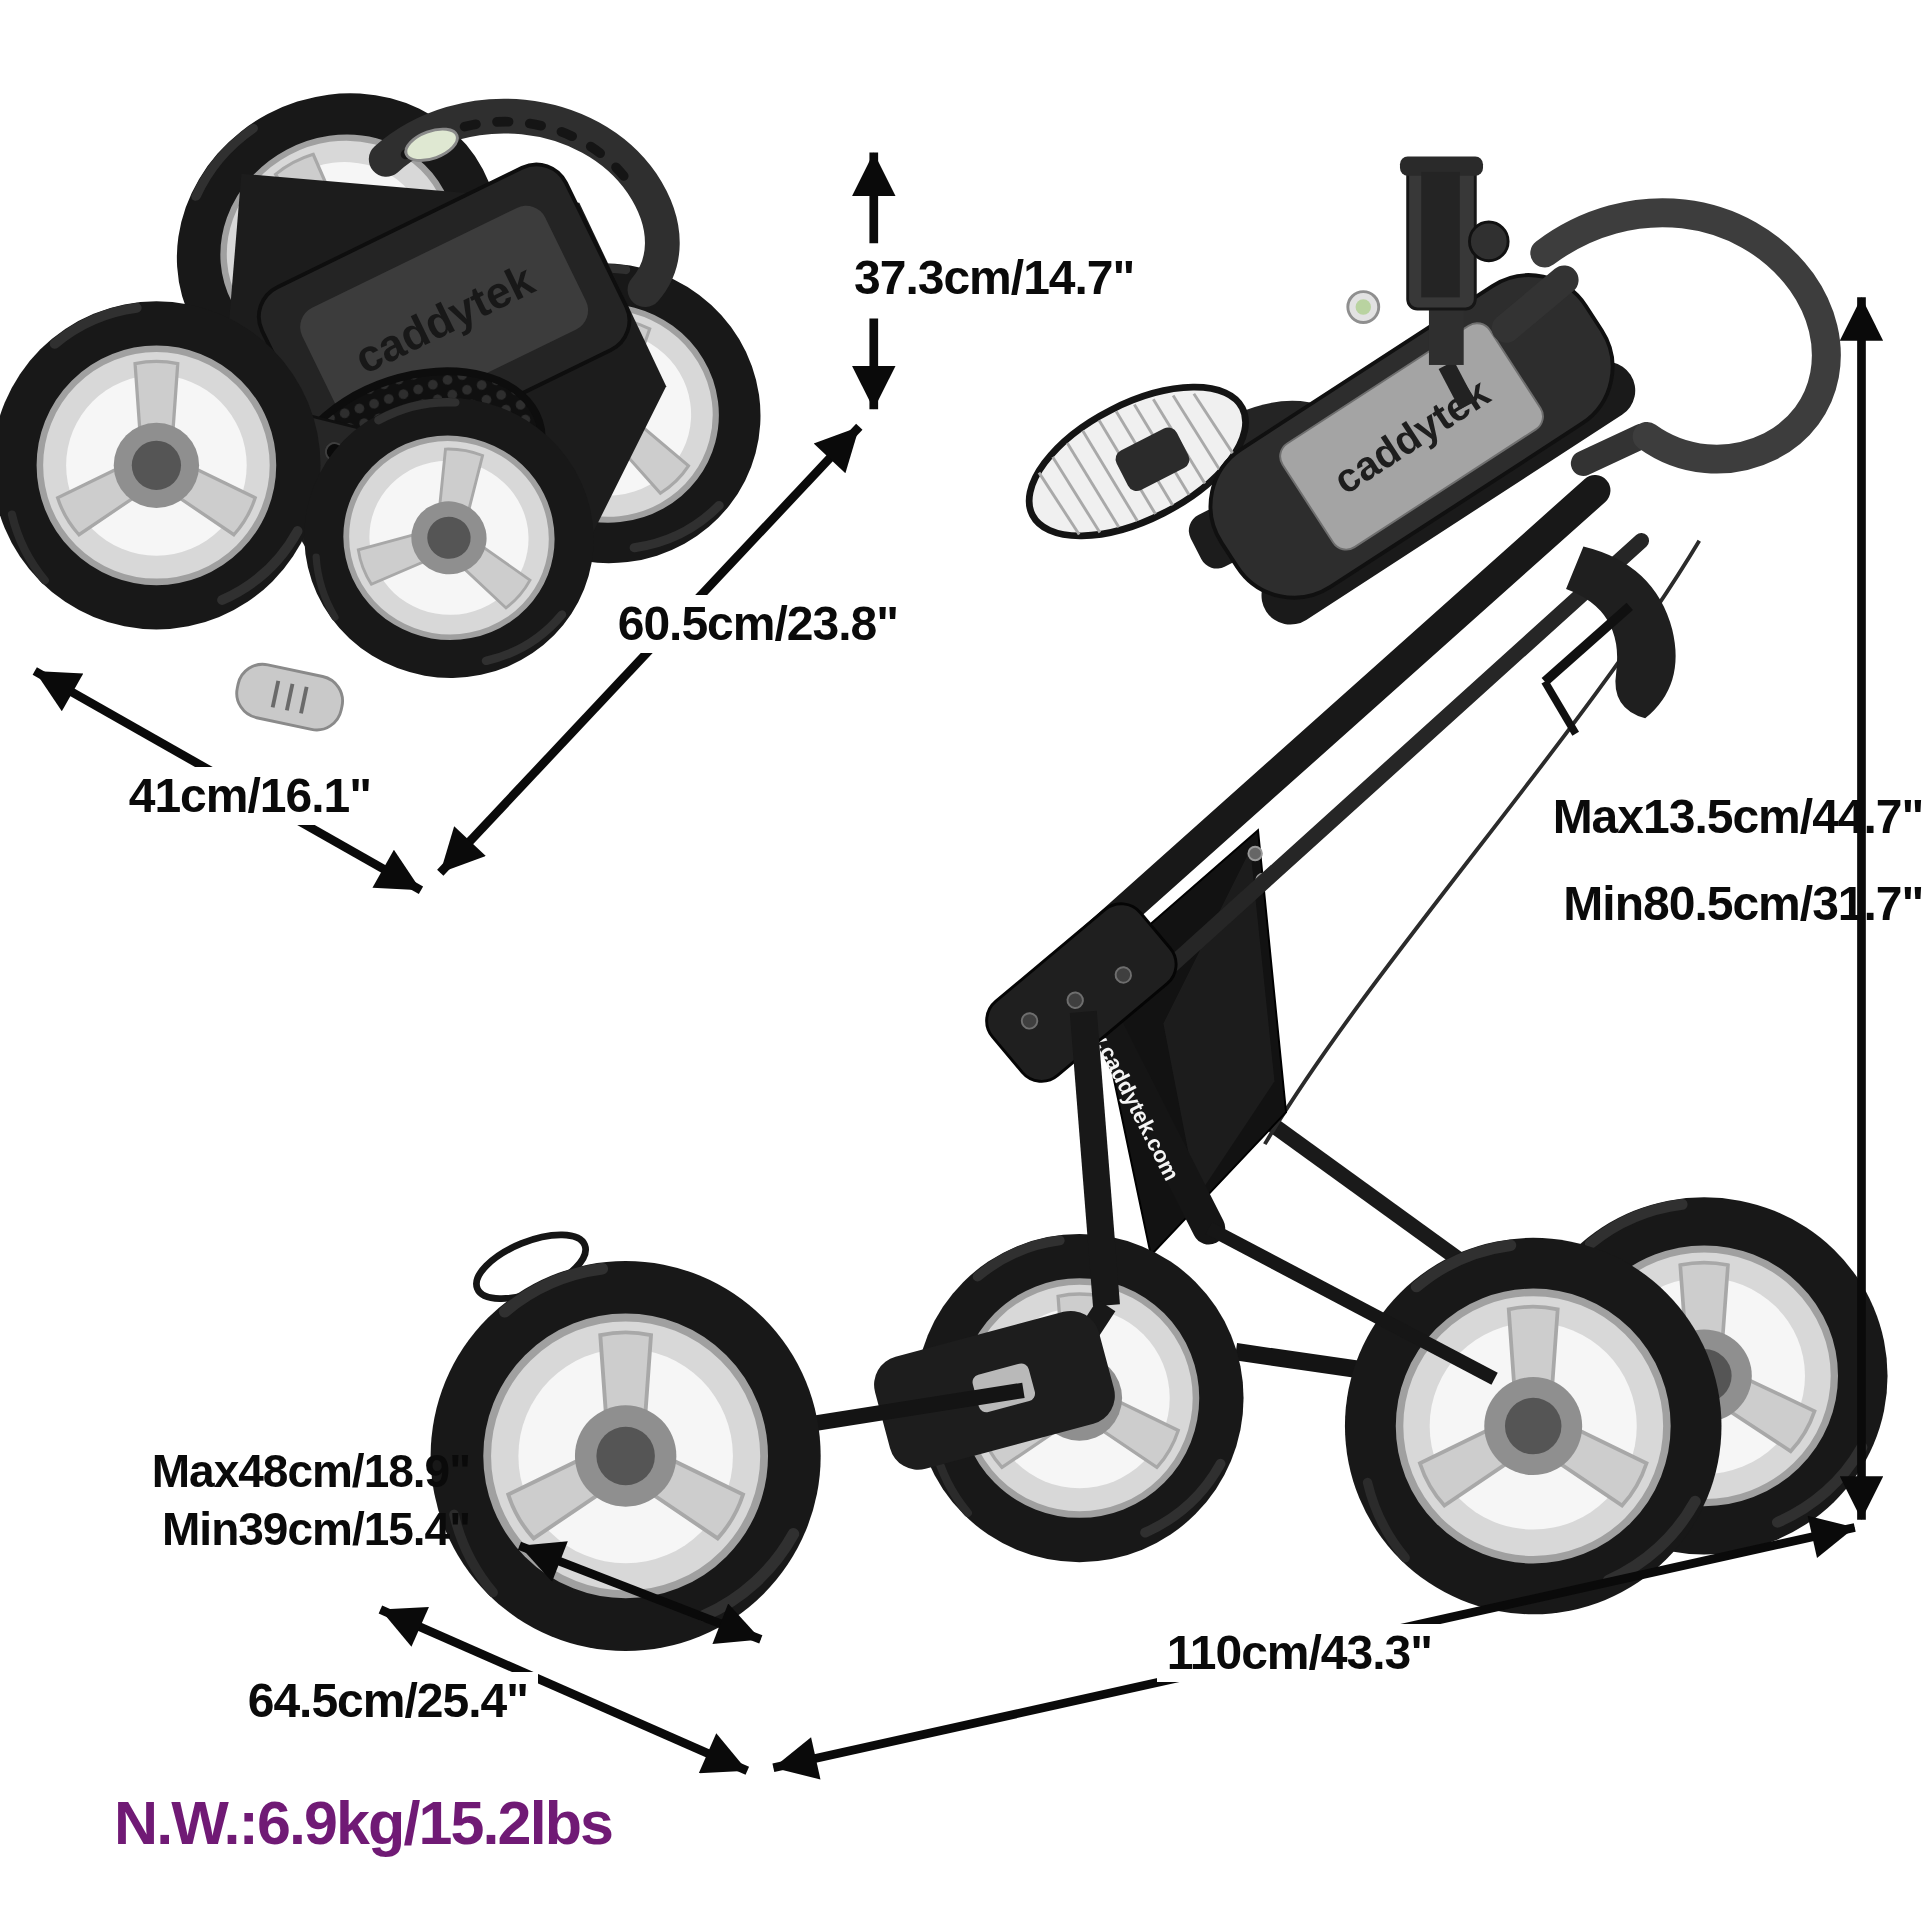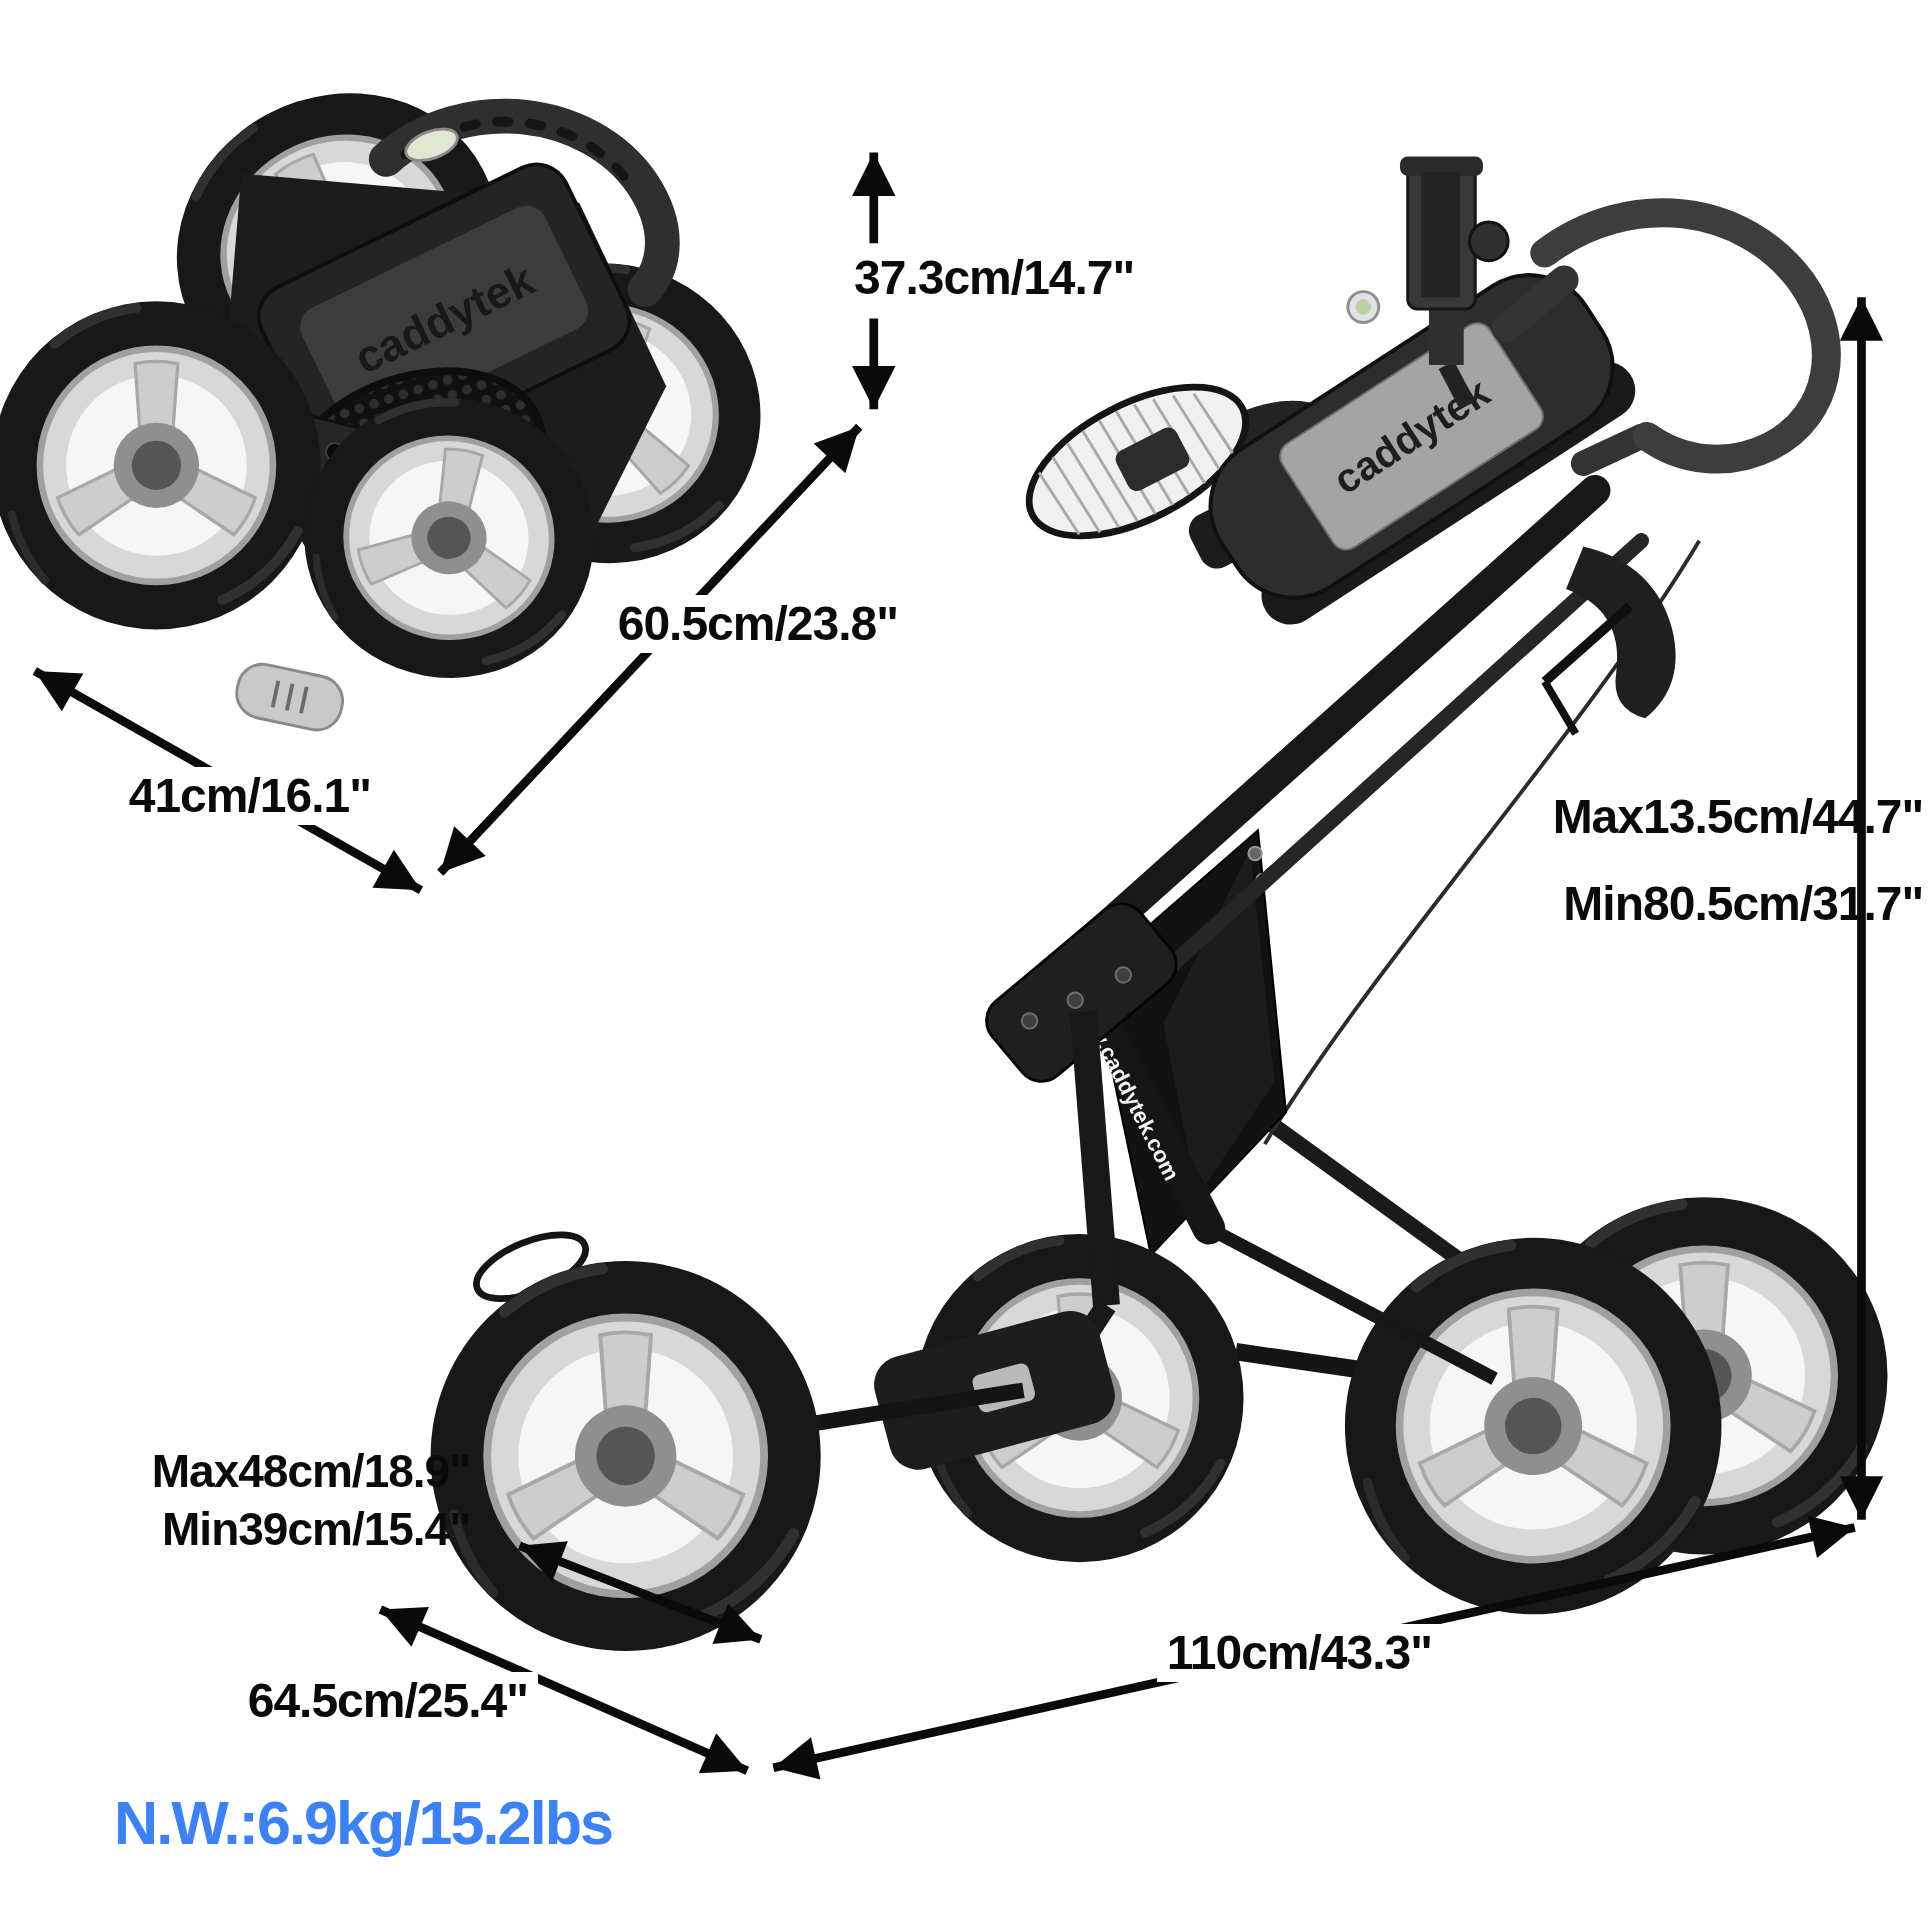--- a/index.html
+++ b/index.html
@@ -3,21 +3,21 @@
 <meta charset="utf-8">
 <style>
   html,body{margin:0;padding:0;background:#ffffff;}
   .canvas{position:relative;width:1931px;height:1931px;background:#ffffff;overflow:hidden;
           font-family:"Liberation Sans", sans-serif;}
   svg.scene{position:absolute;left:0;top:0;}
   .dim{position:absolute;font-weight:700;color:#0a0a0a;font-size:48px;letter-spacing:-1px;
        white-space:nowrap;line-height:1.12;}
   .dim.cutout{background:#ffffff;padding:1.9px 9.7px;}
   .dim.right{text-align:right;}
-  .weight{position:absolute;font-weight:700;color:#3b82f6;font-size:61px;letter-spacing:-1.9px;white-space:nowrap;}
+  .weight{position:absolute;font-weight:700;color:#701a75;font-size:61px;letter-spacing:-1.9px;white-space:nowrap;}
 </style>
 </head>
 <body>
 
 <div class="canvas">
 
 <svg class="scene" width="1931" height="1931" viewBox="0 0 2000 2000">
   <defs>
     <marker id="ah" viewBox="0 0 10 10" refX="10" refY="5" markerWidth="6.5" markerHeight="5" orient="auto-start-reverse">
       <path d="M0,0 L10,5 L0,10 z" fill="#0a0a0a"></path>

